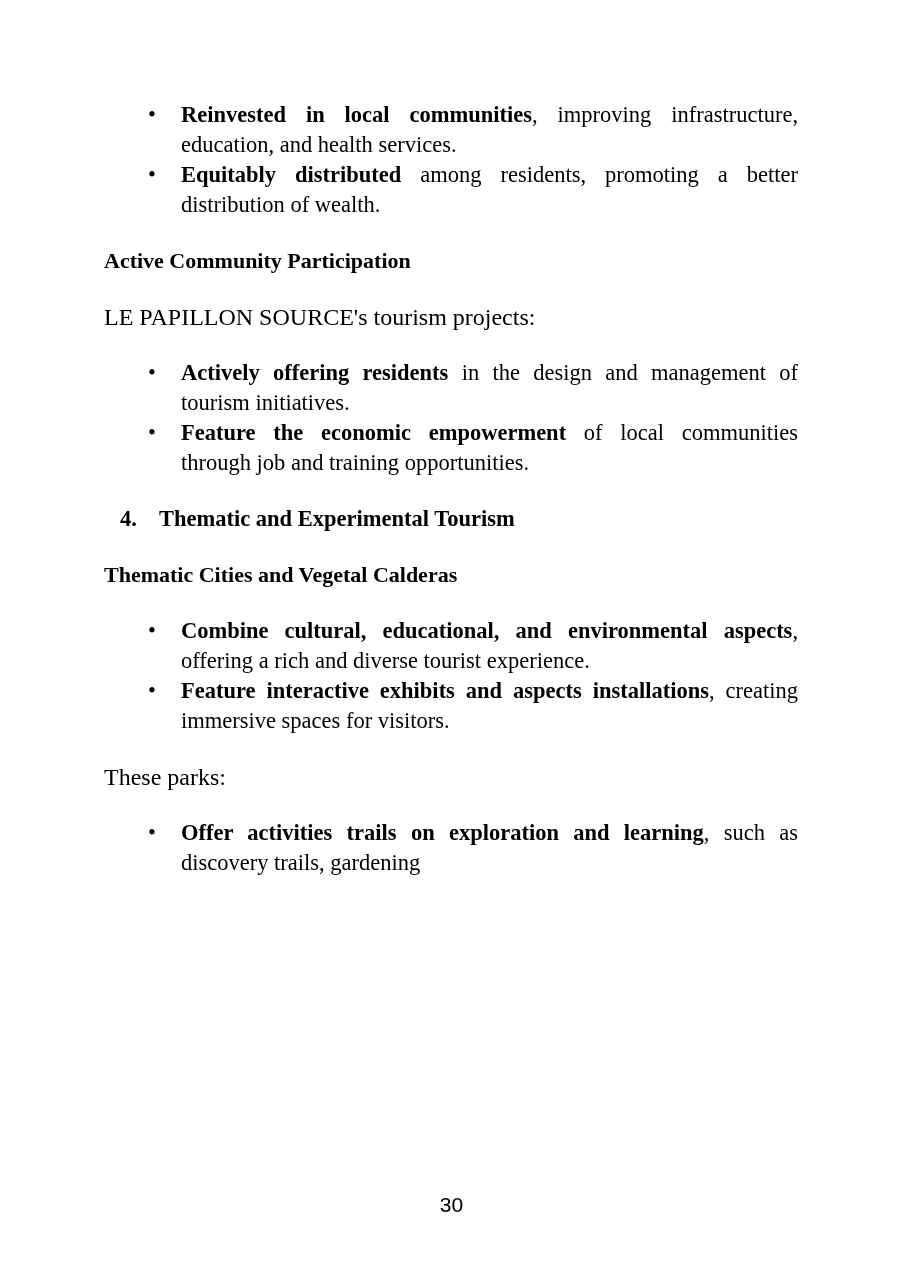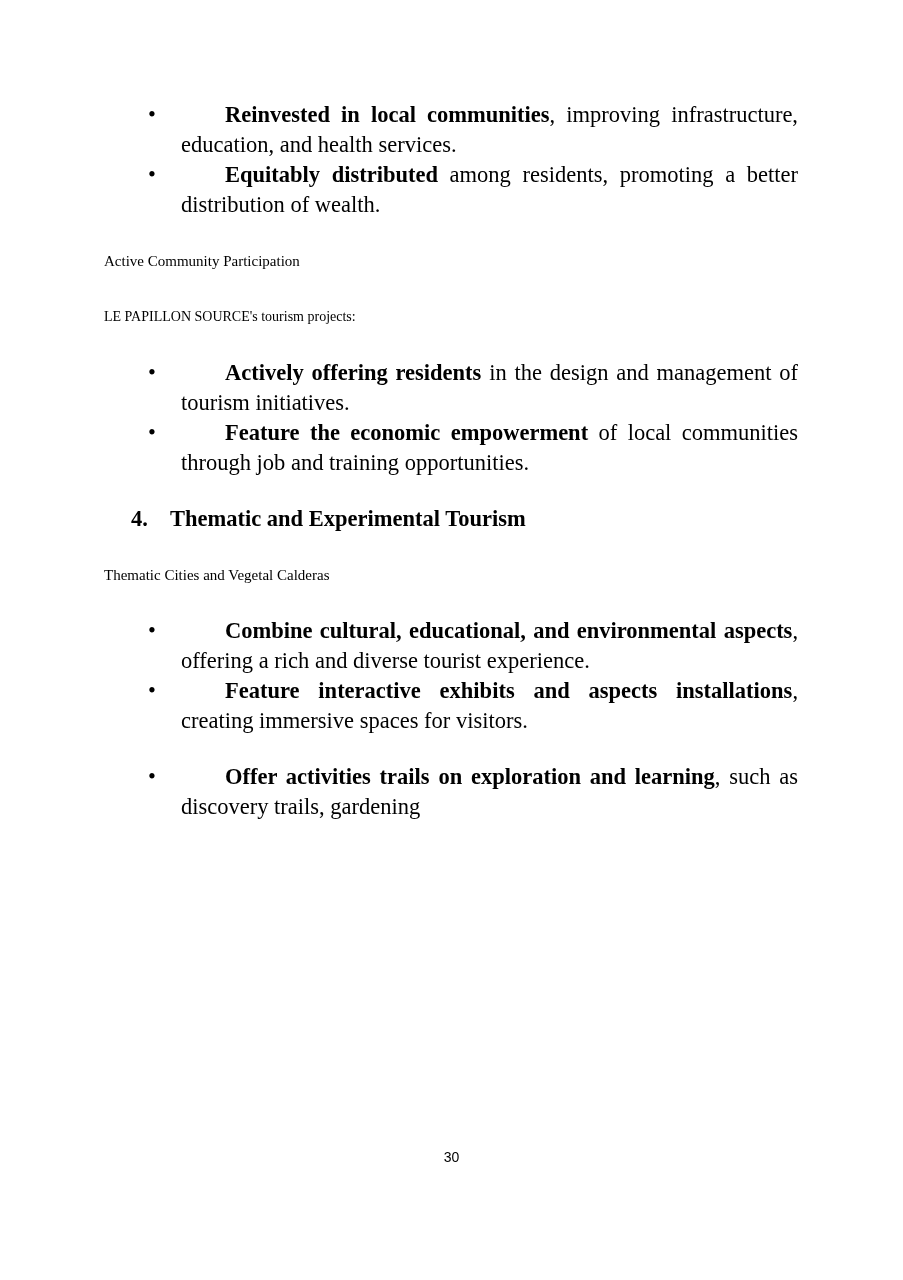--- a/index.html
+++ b/index.html
@@ -26,44 +26,44 @@
     position: absolute;
     left: 104px;
     top: 100px;
     width: 694px;
   }
   p, ul, li, h2, h3 {
     margin: 0;
     padding: 0;
   }
   .para {
-    font-size: 14px;
+    font-size: 24px;
     line-height: 30px;
     text-align: justify;
     text-justify: inter-word;
     margin-bottom: 26px;
   }
   .para.last-left {
     text-align: left;
   }
   .heading {
-    font-size: 15px;
+    font-size: 22px;
     line-height: 30px;
-    font-weight: normal;
+    font-weight: bold;
     margin-bottom: 26px;
     text-align: left;
   }
   .num-heading {
     font-size: 22.5px;
     line-height: 30px;
     font-weight: bold;
     margin-bottom: 26px;
     padding-left: 39px;
     text-indent: -39px;
-    margin-left: 27px;
+    margin-left: 16px;
     text-align: left;
   }
   .num-heading .num {
     display: inline-block;
     width: 39px;
     text-indent: 0;
   }
   ul.bullets {
     list-style: none;
     margin: 0 0 26px 0;
@@ -80,30 +80,29 @@
   }
   ul.bullets li .bullet-dot {
     position: absolute;
     left: 44px;
     top: 0;
     font-size: 22.5px;
     line-height: 30px;
   }
   ul.bullets li b {
     font-weight: bold;
-    margin-left: 44px;
   }
   .pageno {
     position: absolute;
     left: 0;
-    top: 1144px;
+    top: 1192px;
     width: 903px;
     text-align: center;
     font-family: "Liberation Sans", "DejaVu Sans", sans-serif;
-    font-size: 14px;
+    font-size: 21px;
     line-height: 26px;
     color: #000000;
   }
 </style>
 </head>
 <body>
 
 <div class="page">
   <div class="content">
 
@@ -139,20 +138,21 @@
     <ul class="bullets">
       <li>
         <span class="bullet-dot">•</span><b>Combine cultural, educational, and environmental aspects</b><span>, offering a rich and diverse tourist experience.</span>
       </li>
       <li>
         <span class="bullet-dot">•</span><b>Feature interactive exhibits and aspects installations</b><span>, creating immersive spaces for visitors.</span>
       </li>
     </ul>
 
 
+    <p class="para last-left">These parks:</p>
 
     <ul class="bullets">
       <li>
         <span class="bullet-dot">•</span><b>Offer activities trails on exploration and learning</b><span>, such as discovery trails, gardening</span>
       </li>
     </ul>
 
   </div>
 
   <div class="pageno">30</div>

